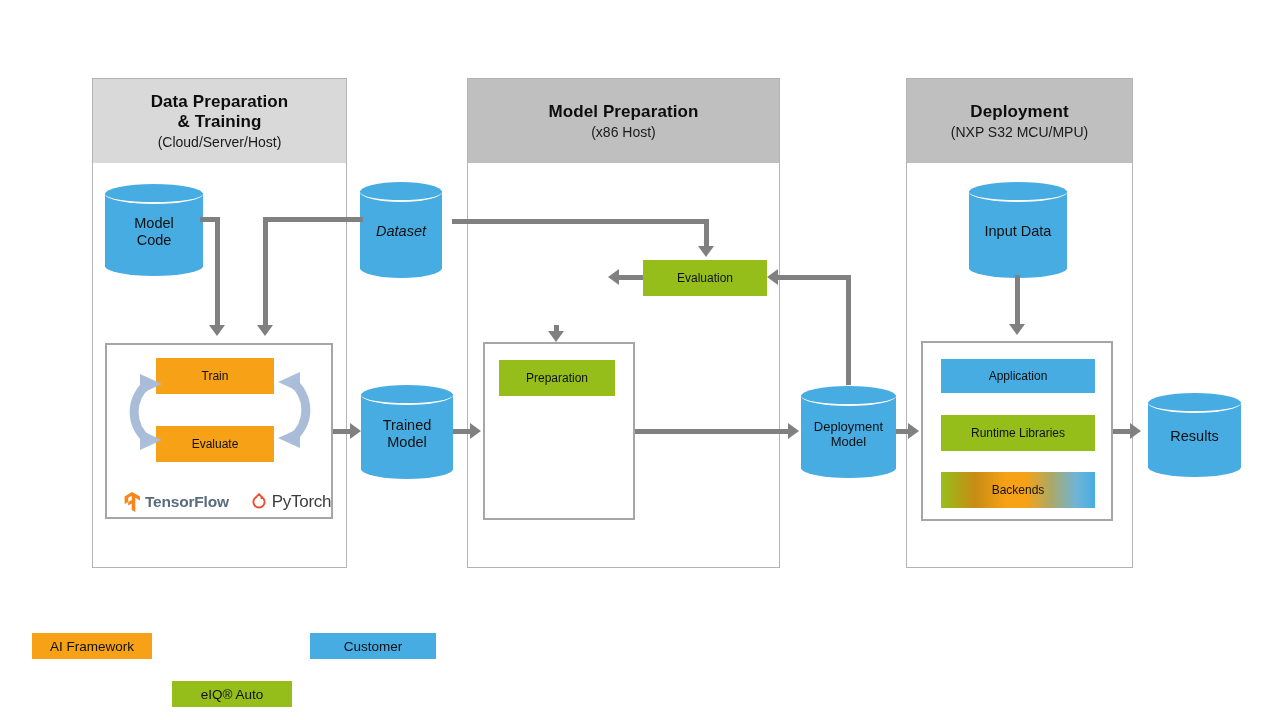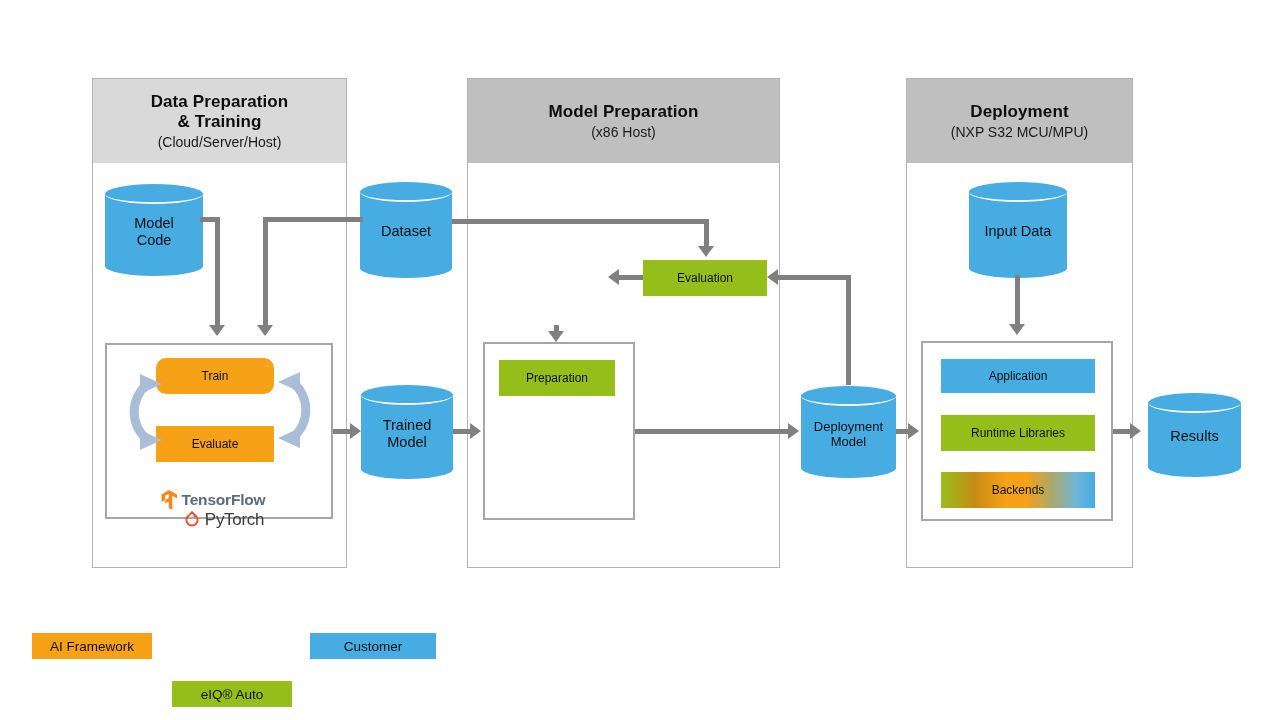--- a/index.html
+++ b/index.html
@@ -89,40 +89,40 @@
   <div class="panel" style="left:92px; top:78px; width:255px; height:490px;">
     <div class="panel-header" style="height:84px; background:#d9d9d9;">
       <div class="panel-title">Data Preparation</div>
       <div class="panel-title">&amp; Training</div>
       <div class="panel-sub">(Cloud/Server/Host)</div>
     </div>
   </div>
 
   <div class="groupbox" style="left:105px; top:343px; width:228px; height:176px;"></div>
 
-  <div class="pbox orange" style="left:156px; top:358px; width:118px; height:36px;border-radius:10px;">
+  <div class="pbox orange" style="left:156px; top:358px; width:118px; height:36px;">
     <span>Train</span>
   </div>
 
   <div class="pbox orange" style="left:156px; top:426px; width:118px; height:36px;">
     <span>Evaluate</span>
   </div>
 
   <svg style="position:absolute; left:110px; top:352px;" width="220" height="118" viewBox="0 0 220 118">
 
     <path d="M 38 88 A 32 34 0 0 1 38 32" fill="none" stroke="#A9BDD9" stroke-width="9" stroke-linecap="butt"></path>
     <polygon points="30,22 52,32 30,42" fill="#A9BDD9"></polygon>
     <polygon points="30,78 52,88 30,98" fill="#A9BDD9" opacity="0.95"></polygon>
 
     <path d="M 182 30 A 32 34 0 0 1 182 86" fill="none" stroke="#A9BDD9" stroke-width="9" stroke-linecap="butt"></path>
     <polygon points="190,76 168,86 190,96" fill="#A9BDD9"></polygon>
     <polygon points="190,20 168,30 190,40" fill="#A9BDD9" opacity="0.95"></polygon>
   </svg>
 
-  <div class="fwrow" style="left:124px; top:490px; width:200px; height:24px;flex-direction:column;">
+  <div class="fwrow" style="left:124px; top:490px; width:200px; height:24px;">
     <div class="fw" style="margin-right:22px;">
       <svg width="16" height="20" viewBox="0 0 16 20">
         <polygon points="8,0 16,4.6 16,8.5 11.3,5.8 11.3,20 7.7,17.9 7.7,3.7 4.2,5.8 4.2,9.9 7.7,7.9 7.7,11.6 4.2,13.6 4.2,9.9 0.6,12 0.6,4.6" fill="#F7861C"></polygon>
       </svg>
       <span class="fw-text" style="margin-left:5px;">TensorFlow</span>
     </div>
     <div class="fw">
       <svg width="16" height="19" viewBox="0 0 16 19">
         <path d="M8 1.2 L11.1 4.3 A5.6 5.6 0 1 1 4.9 4.3 Z" fill="none" stroke="#EE4C2C" stroke-width="1.9"></path>
         <circle cx="10.6" cy="5.0" r="1.15" fill="#EE4C2C"></circle>
@@ -172,21 +172,21 @@
     <div class="top"></div>
     <div class="bottom"></div>
     <div class="label">
       <span>
         <span>Model</span><br>
         <span>Code</span>
       </span>
     </div>
   </div>
 
-  <div class="cyl" style="left:360px; top:182px; width:92px; height:96px;">
+  <div class="cyl" style="left:360px; top:182px; width:82px; height:96px;font-style:italic;">
     <div class="body"></div>
     <div class="top"></div>
     <div class="bottom"></div>
     <div class="label">Dataset</div>
   </div>
 
   <div class="cyl" style="left:361px; top:385px; width:92px; height:94px;">
     <div class="body"></div>
     <div class="top"></div>
     <div class="bottom"></div>

